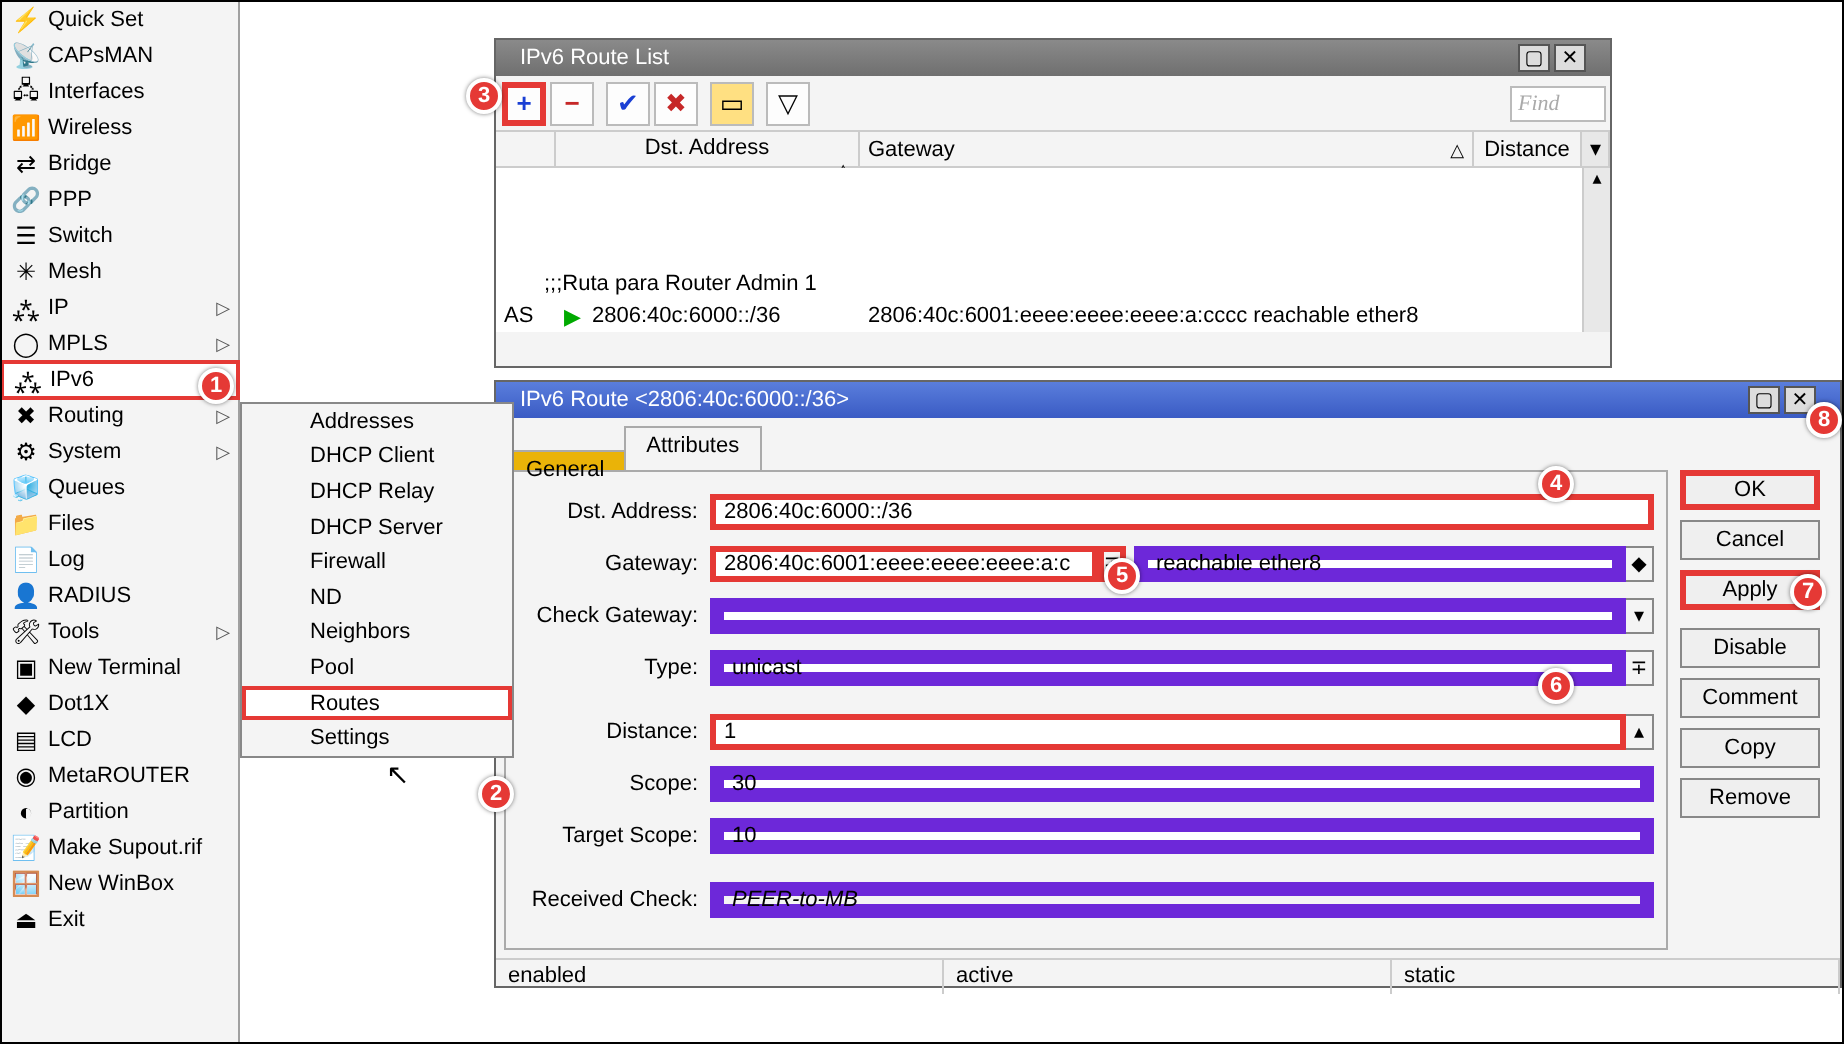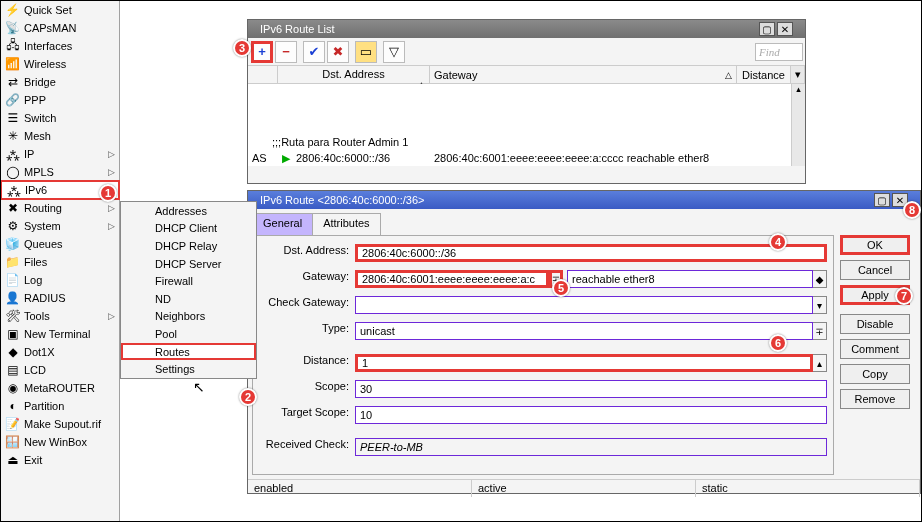--- a/index.html
+++ b/index.html
@@ -32,25 +32,25 @@
   .list-header-cell { border-right:1px solid #ccc; padding:2px 4px; display:flex; align-items:center; font-size:11px; }
   .list-body { background:#fff; position:relative; }
   .list-row { display:flex; height:16px; align-items:center; }
   .list-cell { padding:0 4px; white-space:nowrap; overflow:hidden; }
   .comment-row { color:#000; padding-left:24px; font-size:11px; }
 
   .dialog-body { padding:4px; display:flex; }
   .tabs-area { flex:1; }
   .tab-row { display:flex; height:22px; }
   .tab { padding:3px 10px; border:1px solid #aaa; border-bottom:none; background:#f4f4f4; margin-right:-1px; font-size:11px; }
-  .tab.active { background:#c4b5fd; }
+  .tab.active { background:#eab308;margin-top:12px; }
   .tab-content { border:1px solid #aaa; background:#f4f4f4; padding:8px 6px 6px 6px; min-height:240px; }
-  .field-row { display:flex; height:24px; margin-bottom:2px; }
+  .field-row { display:flex; align-items:center; height:24px; margin-bottom:2px; }
   .field-label { width:90px; text-align:right; margin-right:6px; }
-  .field-input { flex:1; height:18px; border:1px solid #6d28d9; background:#fff; padding:0 4px; display:flex; align-items:center; font-size:11px; }
+  .field-input { flex:1; height:18px; border:7px solid #6d28d9; background:#fff; padding:0 4px; display:flex; align-items:center; font-size:11px; }
   .extra-box { width:14px; height:18px; border:1px solid #888; border-left:none; background:#f4f4f4; display:flex; align-items:center; justify-content:center; font-size:10px; }
   .side-buttons { width:76px; margin-left:6px; }
   .side-btn { width:70px; height:20px; border:1px solid #888; background:#efefef; margin-bottom:5px; display:flex; align-items:center; justify-content:center; font-size:11px; }
 
   .status-bar { height:18px; border-top:1px solid #ccc; display:flex; }
   .status-cell { flex:1; border-right:1px solid #ccc; padding:2px 6px; font-size:11px; }
 
   .redbox { border:3px solid #e53935 !important; }
   .callout { position:absolute; width:18px; height:18px; border-radius:50%; background:#e53935; color:#fff; font-size:11px; font-weight:bold; display:flex; align-items:center; justify-content:center; border:2px solid #fff; box-shadow:0 0 2px rgba(0,0,0,.5); z-index:50; }
 

